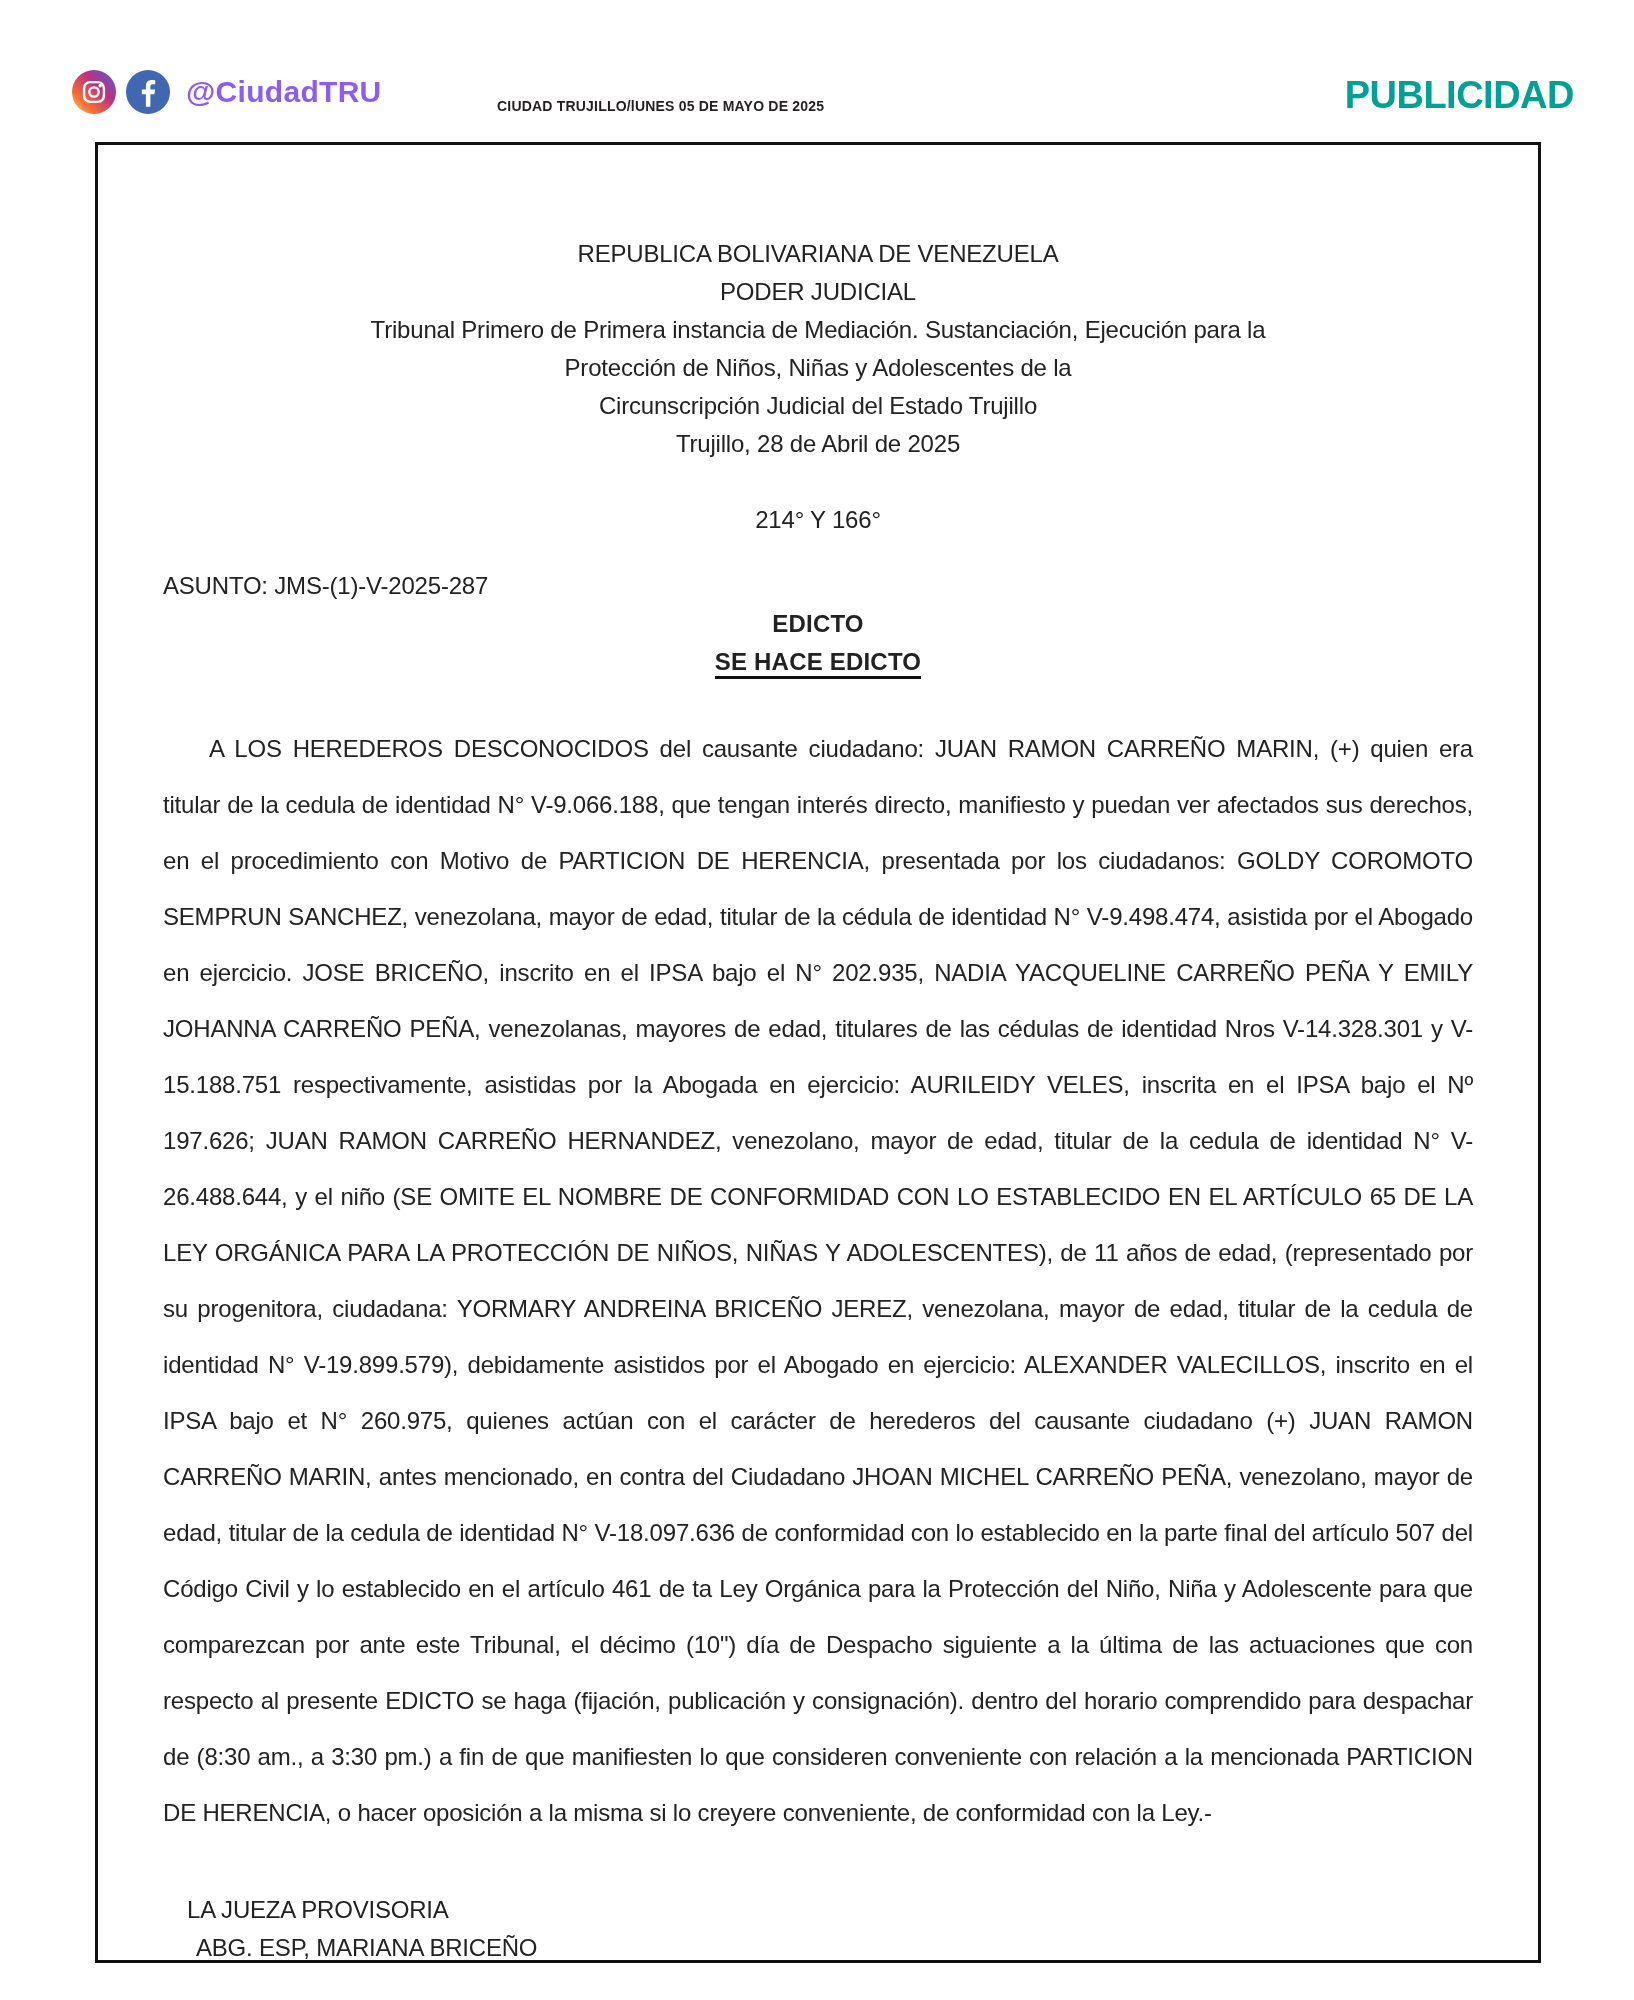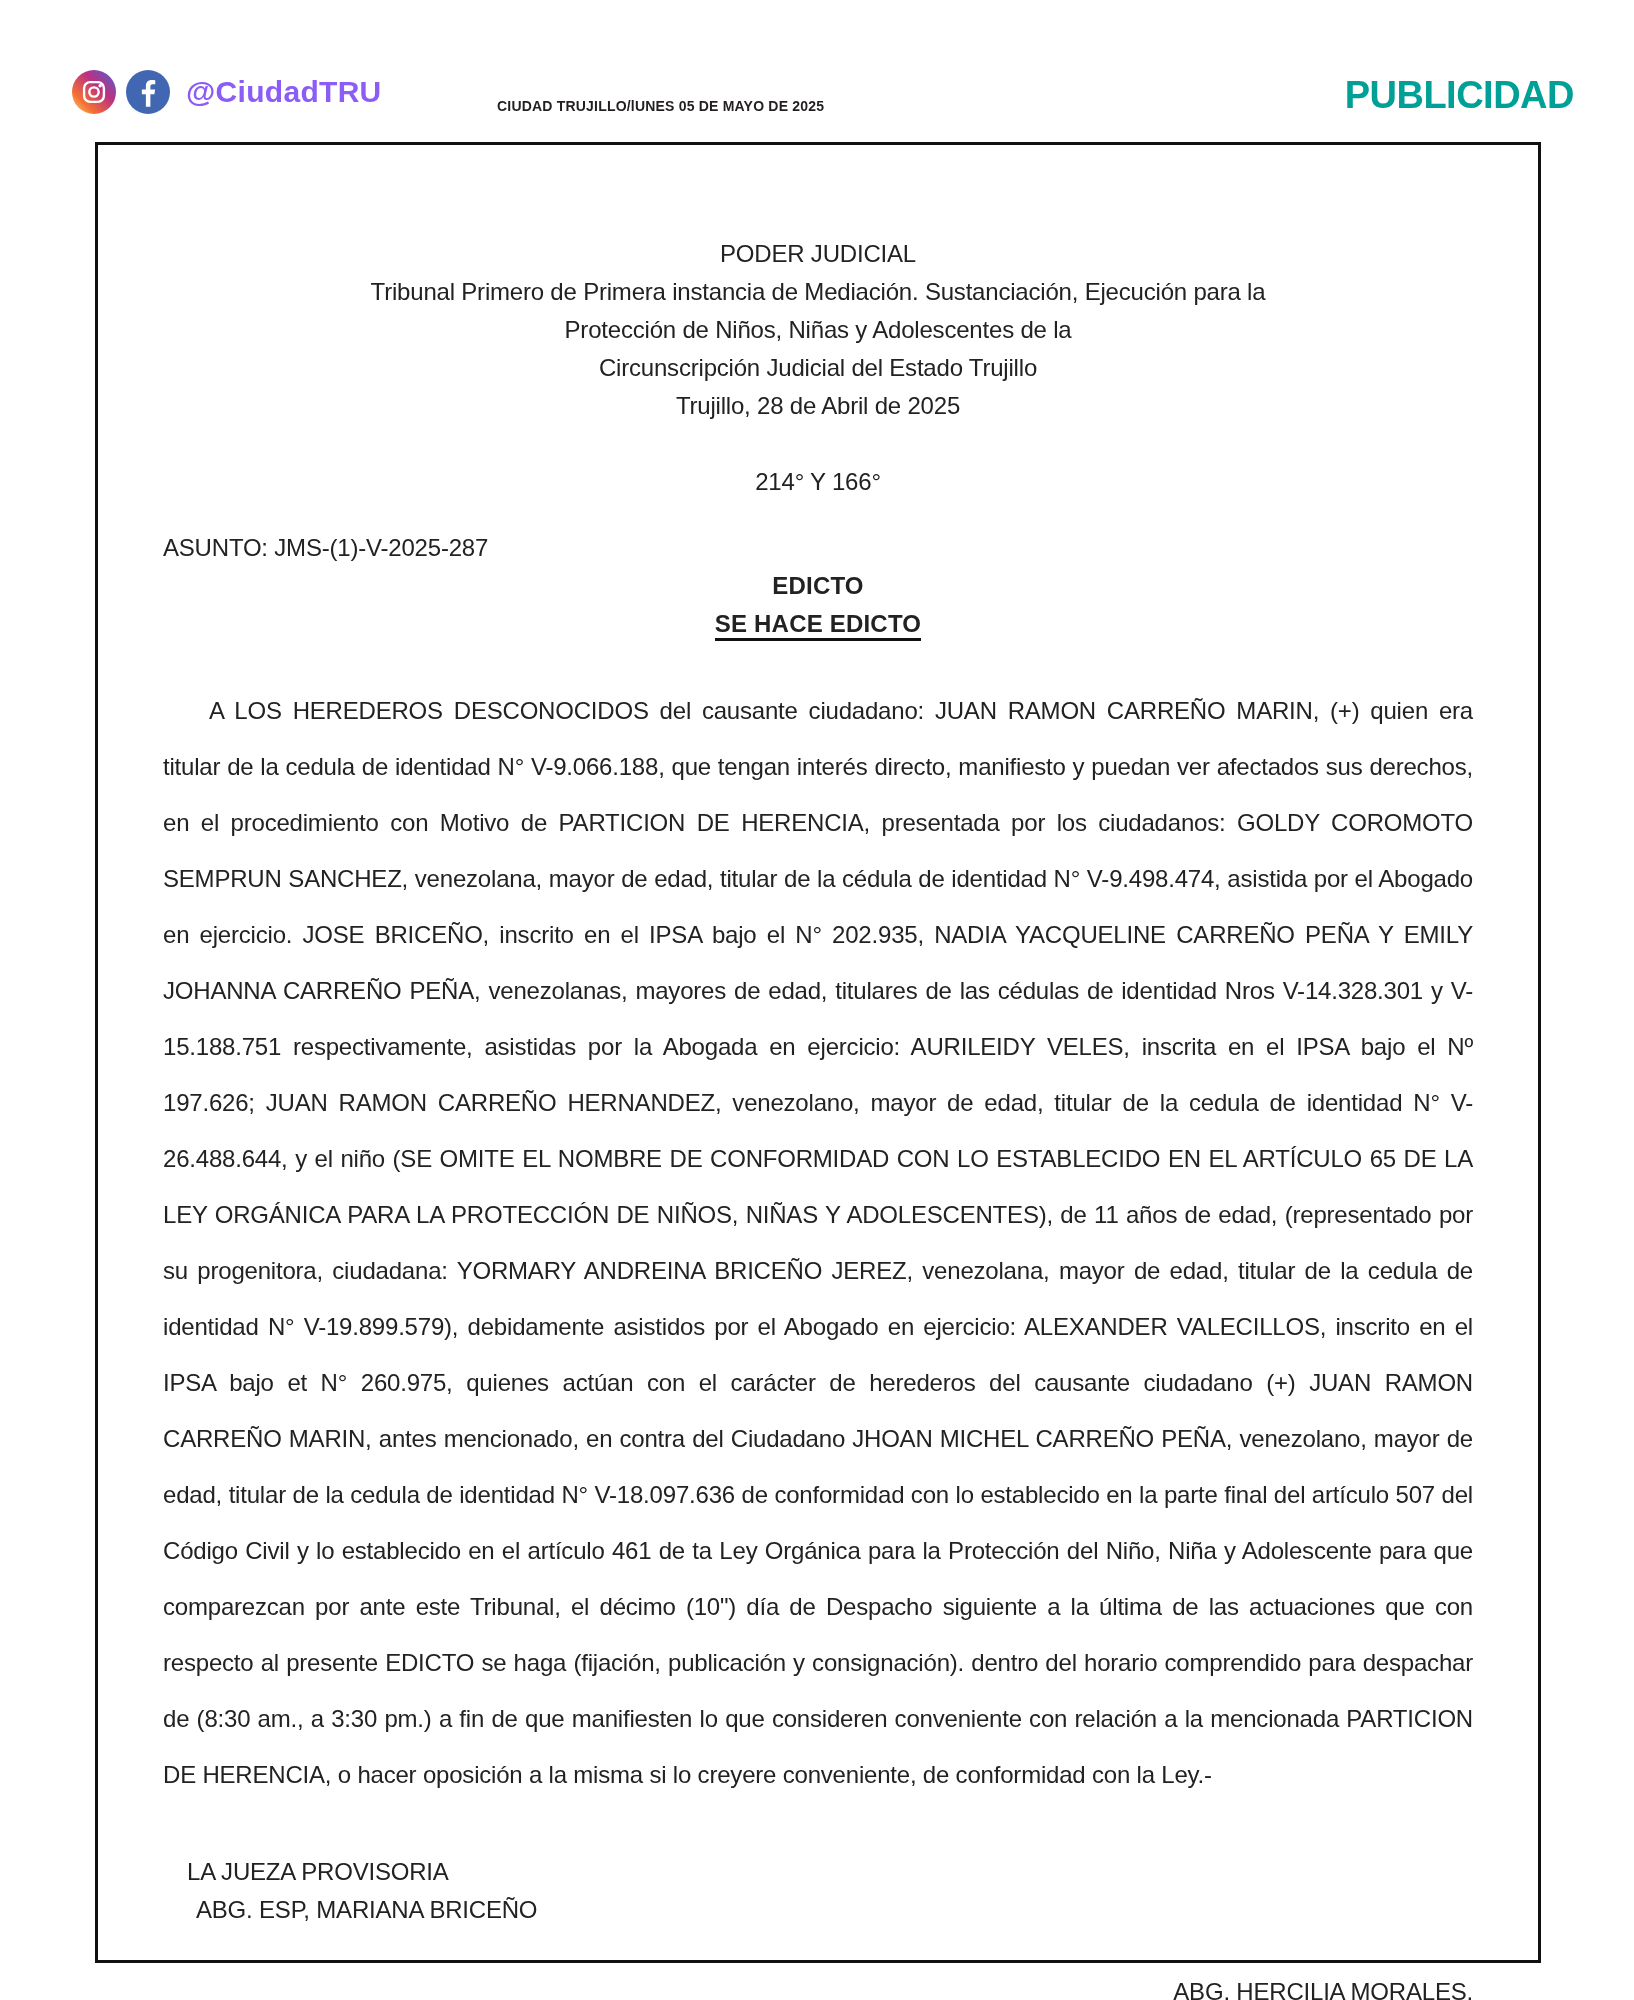--- a/index.html
+++ b/index.html
@@ -82,20 +82,21 @@
         <path d="M26.6 40V26.4h4.4l.7-5.1h-5.1v-3.2c0-1.5.5-2.5 2.6-2.5h2.7v-4.5c-.5-.06-2.1-.2-3.9-.2-3.8 0-6.3 2.3-6.3 6.5v3.9h-4.4v5.1h4.4V40z" fill="#ffffff"></path>
       </svg>
     </span>
     <span class="handle">@CiudadTRU</span>
   </div>
   <div class="dateline">CIUDAD TRUJILLO/lUNES 05 DE MAYO DE 2025</div>
   <div class="publicidad" style="color: rgb(0, 160, 150);">PUBLICIDAD</div>
 </header>
 
 <main class="doc">
+  <div class="h-center">REPUBLICA BOLIVARIANA DE VENEZUELA</div>
   <div class="h-center">PODER JUDICIAL</div>
   <div class="h-center">Tribunal Primero de Primera instancia de Mediación. Sustanciación, Ejecución para la</div>
   <div class="h-center">Protección de Niños, Niñas y Adolescentes de la</div>
   <div class="h-center">Circunscripción Judicial del Estado Trujillo</div>
   <div class="h-center">Trujillo, 28 de Abril de 2025</div>
 
   <div class="years">214° Y 166°</div>
 
   <div class="asunto">ASUNTO: JMS-(1)-V-2025-287</div>
 

